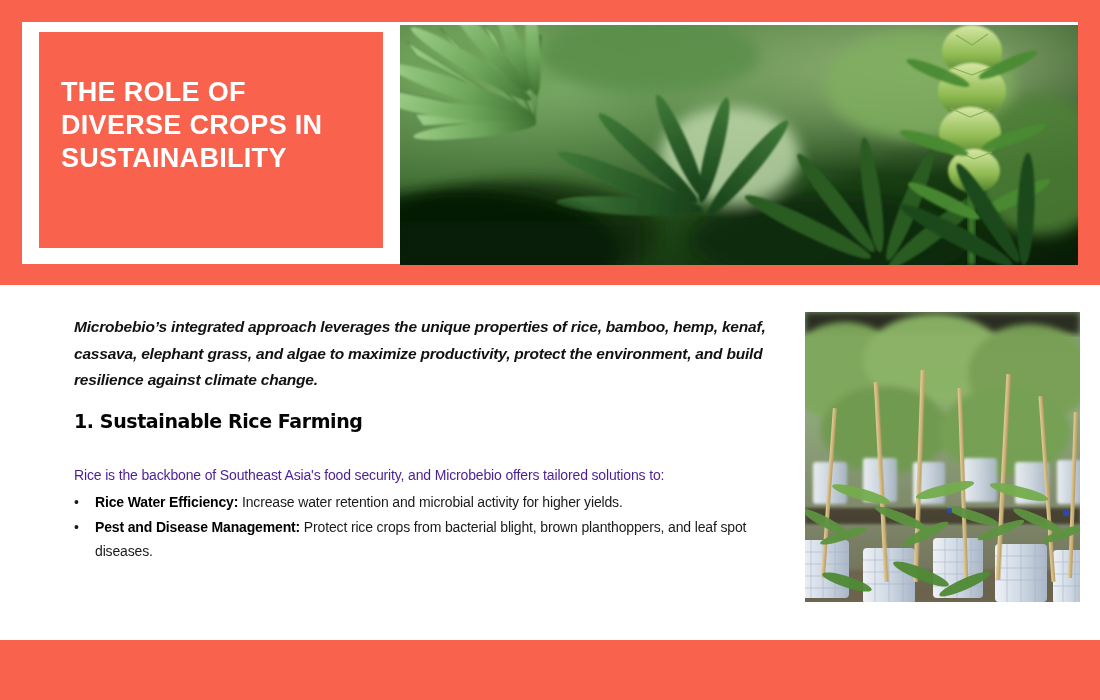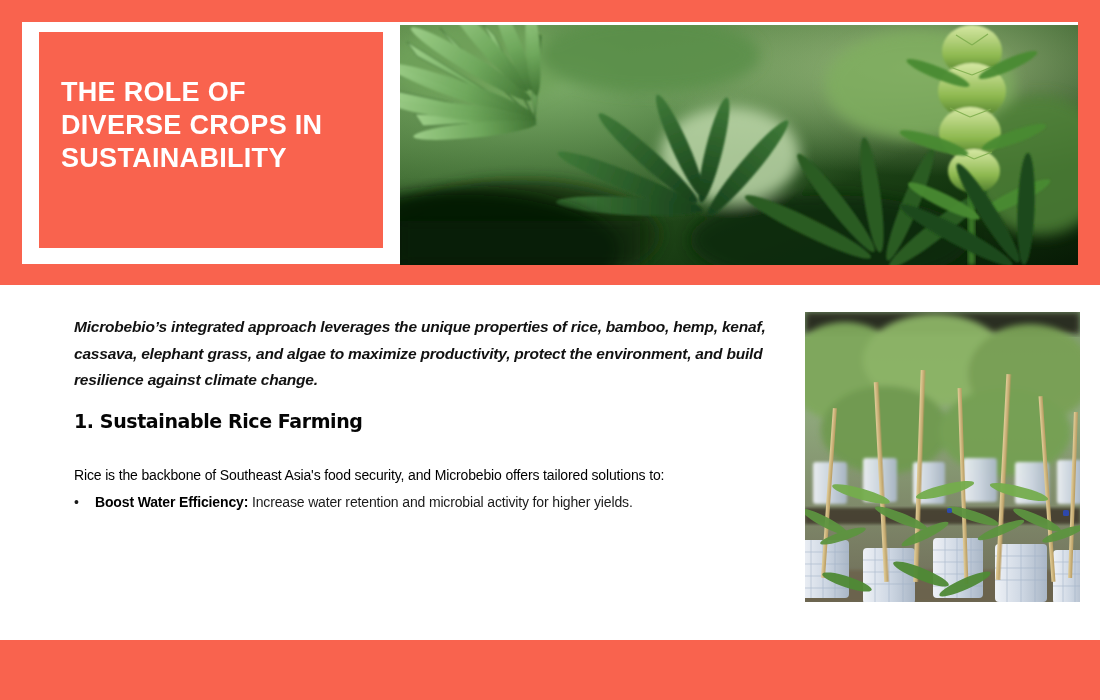--- a/index.html
+++ b/index.html
@@ -60,21 +60,21 @@
     margin:0;
     position:absolute;left:74px;top:410px;
     font-family:"DejaVu Sans", sans-serif;
     font-weight:bold;
     font-size:19px;
     letter-spacing:-0.4px;
     color:#050505;
   }
   .lead-line{
     position:absolute;left:74px;top:465px;
-    margin:0;font-size:14px;line-height:21px;color:#000000;
+    margin:0;font-size:14px;line-height:21px;color:#4c1d95;
     letter-spacing:-0.15px;
   }
   ul.bullets{
     position:absolute;left:74px;top:490px;width:700px;
     margin:0;padding:0;list-style:none;
   }
   ul.bullets li{
     position:relative;
     padding-left:21px;
     font-size:14px;
@@ -252,21 +252,24 @@
   <div class="content">
     <p class="intro">Microbebio’s integrated approach leverages the unique properties of rice, bamboo, hemp, kenaf, cassava, elephant grass, and algae to maximize productivity, protect the environment, and build resilience against climate change.</p>
   </div>
 
   <h2 class="section-heading">1. Sustainable Rice Farming</h2>
 
   <p class="lead-line">Rice is the backbone of Southeast Asia's food security, and Microbebio offers tailored solutions to:</p>
 
   <ul class="bullets">
     <li>
-      <b>Boost Water Efficiency:</b><span> Increase water retention and microbial activity for higher yields.</span>
+      <b>Rice Water Efficiency:</b><span> Increase water retention and microbial activity for higher yields.</span>
+    </li>
+    <li>
+      <b>Pest and Disease Management:</b><span> Protect rice crops from bacterial blight, brown planthoppers, and leaf spot diseases.</span>
     </li>
   </ul>
 
   <div class="side-photo">
     <svg viewBox="0 0 275 290" preserveAspectRatio="none">
       <defs>
         <linearGradient id="sbg" x1="0" y1="0" x2="0" y2="1">
           <stop offset="0%" stop-color="#7f9a6e"></stop>
           <stop offset="35%" stop-color="#8fa87c"></stop>
           <stop offset="100%" stop-color="#6f6b58"></stop>

